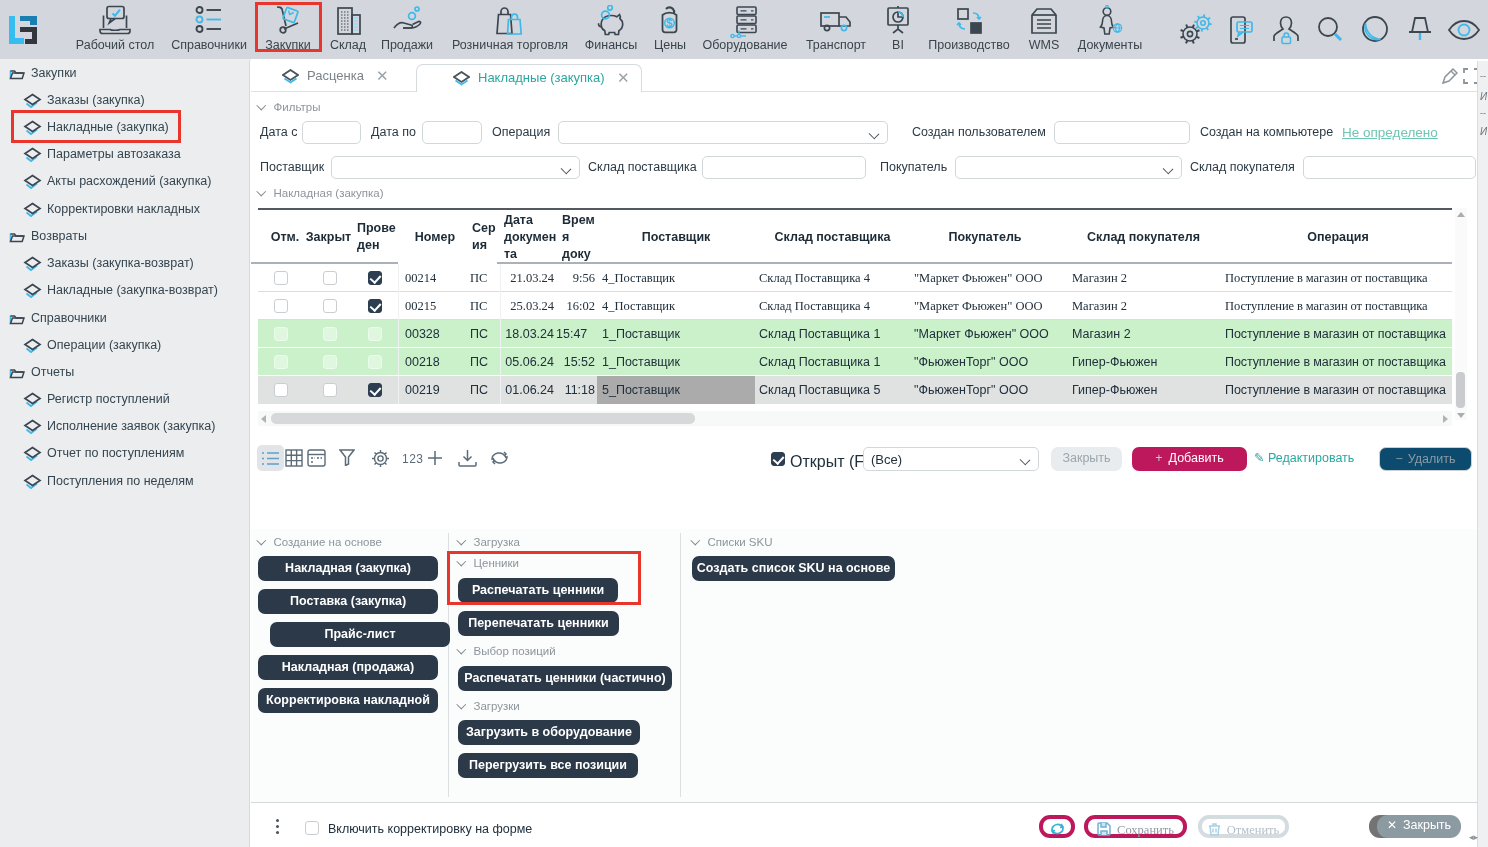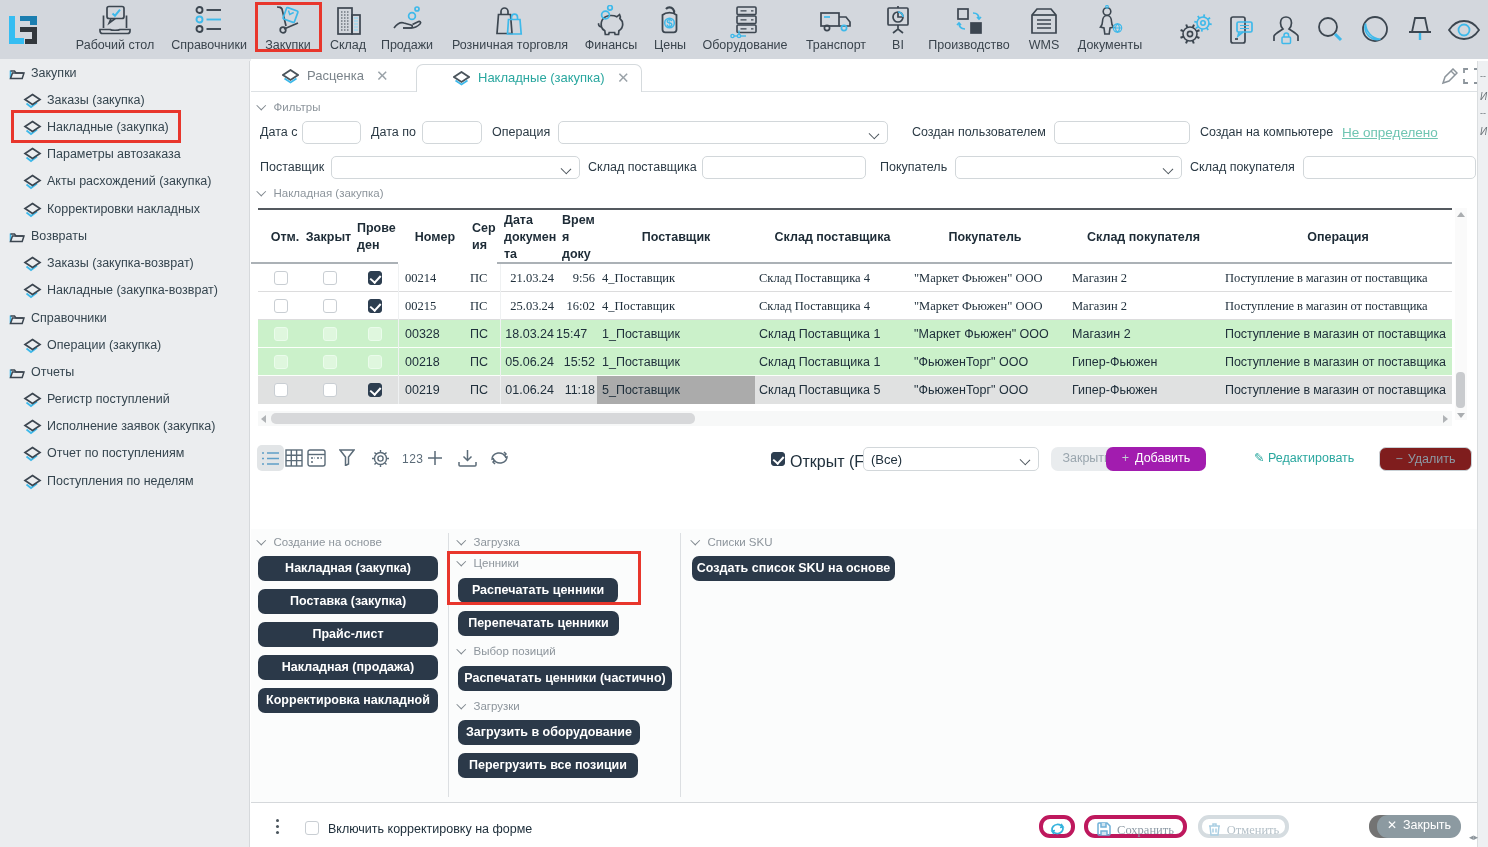--- a/index.html
+++ b/index.html
@@ -530,32 +530,32 @@
     <svg class="ticon" style="left:238px;top:389px" width="21" height="16" viewBox="0 0 21 16" fill="none" stroke="#5b6b78" stroke-width="1.5">
         <path d="M3 10a7 6 0 0114-2M18 6a7 6 0 01-14 2"></path>
         <path d="M15 2l2 2-2 2M6 14l-2-2 2-2"></path>
       </svg>
 
     <div class="cb on" style="left:520px;top:391px;position:absolute"></div>
     <div class="abs" style="left:539px;top:392px;font-size:16px;color:#20303c">Открыт (F6)</div>
     <div class="sel" style="left:612px;top:386px;width:176px;height:24px"></div>
     <div class="abs" style="left:620px;top:391px;font-size:13px;color:#20303c">(Все)</div>
     <div class="btn" style="left:800px;top:386px;width:71px;background:#e9ecee;color:#9aa6ae">Закрыть</div>
-    <div class="btn" style="left:855px;top:386px;width:100px;background:#a21caf;color:#fff"><span style="color:#c4cdd4;margin-right:6px">+</span>Добавить</div>
+    <div class="btn" style="left:881px;top:386px;width:115px;background:#be185d;color:#fff"><span style="color:#c4cdd4;margin-right:6px">+</span>Добавить</div>
     <div class="btn" style="left:1003px;top:386px;width:100px;color:#2aa79f">✎ Редактировать</div>
-    <div class="btn" style="left:1128px;top:386px;width:93px;background:#7f1d1d;border:1px solid #c9d1d6;color:#8d9aa5"><span style="margin-right:5px">−</span>Удалить</div>
+    <div class="btn" style="left:1128px;top:386px;width:93px;background:#0c4a6e;border:1px solid #c9d1d6;color:#8d9aa5"><span style="margin-right:5px">−</span>Удалить</div>
 
 
     <div id="panels">
       <div class="vdiv" style="left:197px"></div>
       <div class="vdiv" style="left:429px"></div>
       <div class="sh" style="left:7px;top:7px">Создание на основе</div>
       <div class="dbtn" style="left:7px;top:27px;width:180px">Накладная (закупка)</div>
       <div class="dbtn" style="left:7px;top:60px;width:180px">Поставка (закупка)</div>
-      <div class="dbtn" style="left:7px;top:93px;width:180px">Прайс-лист</div>
+      <div class="dbtn" style="left:19px;top:93px;width:180px">Прайс-лист</div>
       <div class="dbtn" style="left:7px;top:126px;width:180px">Накладная (продажа)</div>
       <div class="dbtn" style="left:7px;top:159px;width:180px">Корректировка накладной</div>
       <div class="sh" style="left:207px;top:7px">Загрузка</div>
       <div class="sh" style="left:207px;top:28px">Ценники</div>
       <div class="dbtn" style="left:207px;top:48.5px;width:160px">Распечатать ценники</div>
       <div class="dbtn" style="left:207px;top:82px;width:161px">Перепечатать ценники</div>
       <div class="sh" style="left:207px;top:116px">Выбор позиций</div>
       <div class="dbtn" style="left:207px;top:137px;width:214px">Распечатать ценники (частично)</div>
       <div class="sh" style="left:207px;top:171px">Загрузки</div>
       <div class="dbtn" style="left:207px;top:191px;width:182px">Загрузить в оборудование</div>

